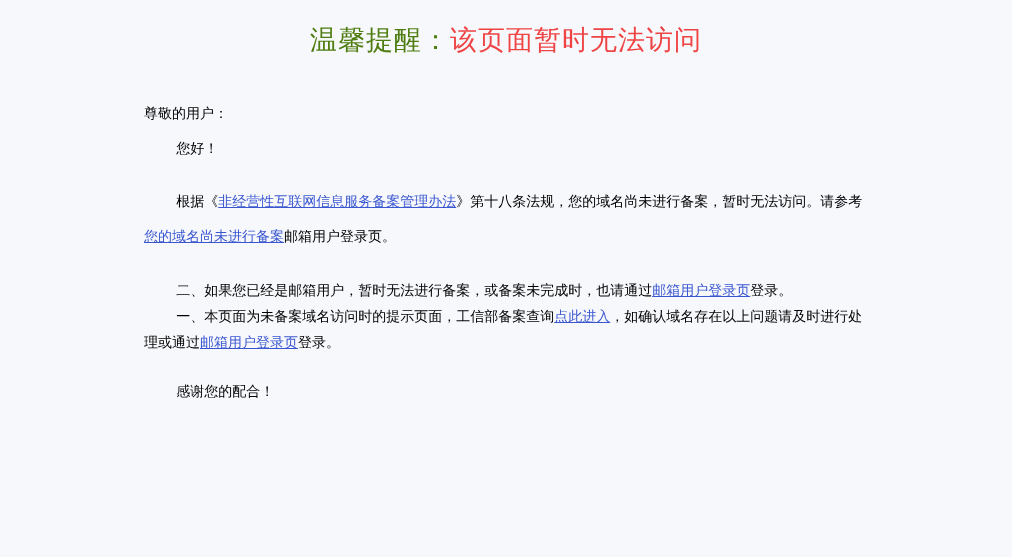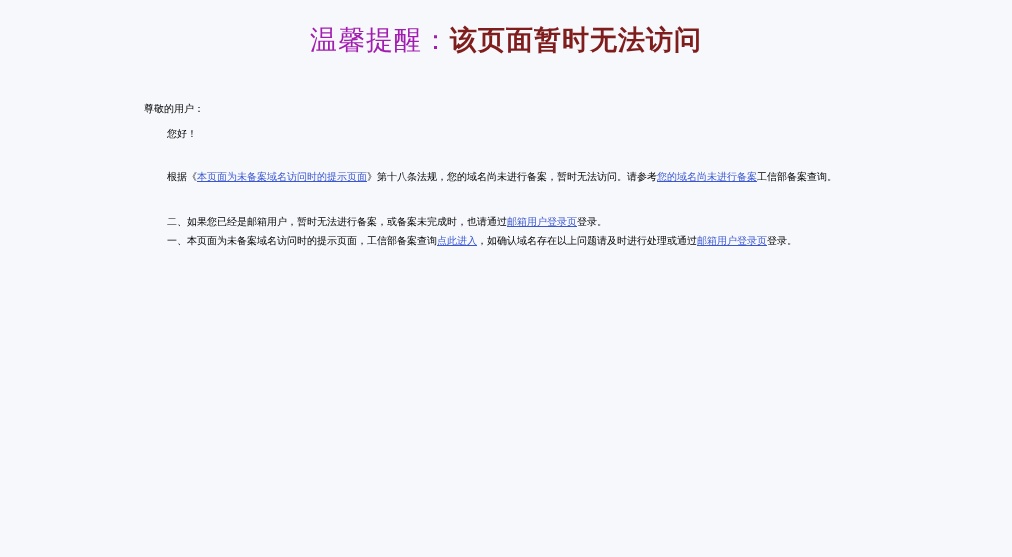--- a/index.html
+++ b/index.html
@@ -22,32 +22,32 @@
   }
   .title {
     text-align: center;
     font-size: 27px;
     font-weight: bold;
     padding-top: 24px;
     letter-spacing: 1px;
     line-height: 1.2;
   }
   .title .t-normal {
-    color: #a21caf;
+    color: #4d7c0f;
     font-weight: normal;
   }
   .title .t-alert {
-    color: #7f1d1d;
-    font-weight: bold;
+    color: #ef4444;
+    font-weight: normal;
   }
   .body-text {
     margin: 0 auto;
     width: 724px;
     padding-top: 40px;
-    font-size: 10px;
+    font-size: 14px;
     line-height: 2.5;
     color: #000;
   }
   .para {
     margin: 0;
     text-indent: 0;
   }
   .para.indent {
     text-indent: 2.3em;
   }
@@ -87,34 +87,35 @@
 
   <div class="body-text">
 
     <p class="para">尊敬的用户：</p>
 
     <p class="para indent">您好！</p>
 
     <div class="gap"></div>
 
     <p class="para indent">
-      <span>根据《</span><a class="link">本页面为未备案域名访问时的提示页面</a><span>》第十八条法规，您的域名尚未进行备案，暂时无法访问。请参考</span><a class="link">您的域名尚未进行备案</a><span>工信部备案查询。</span>
+      <span>根据《</span><a class="link">非经营性互联网信息服务备案管理办法</a><span>》第十八条法规，您的域名尚未进行备案，暂时无法访问。请参考</span><a class="link">您的域名尚未进行备案</a><span>邮箱用户登录页。</span>
     </p>
 
     <div class="gap"></div>
 
 
     <div class="gap-sm"></div>
 
     <div class="list-block">
       <p class="para indent">
         <span>二、如果您已经是邮箱用户，暂时无法进行备案，或备案未完成时，也请通过</span><a class="link">邮箱用户登录页</a><span>登录。</span>
       </p>
       <p class="para indent">
         <span>一、本页面为未备案域名访问时的提示页面，工信部备案查询</span><a class="link">点此进入</a><span>，如确认域名存在以上问题请及时进行处理或通过</span><a class="link">邮箱用户登录页</a><span>登录。</span>
       </p>
     </div>
 
     <div class="gap"></div>
 
+    <p class="thanks">感谢您的配合！</p>
 
   </div>
 </div>
 
 </body></html>

